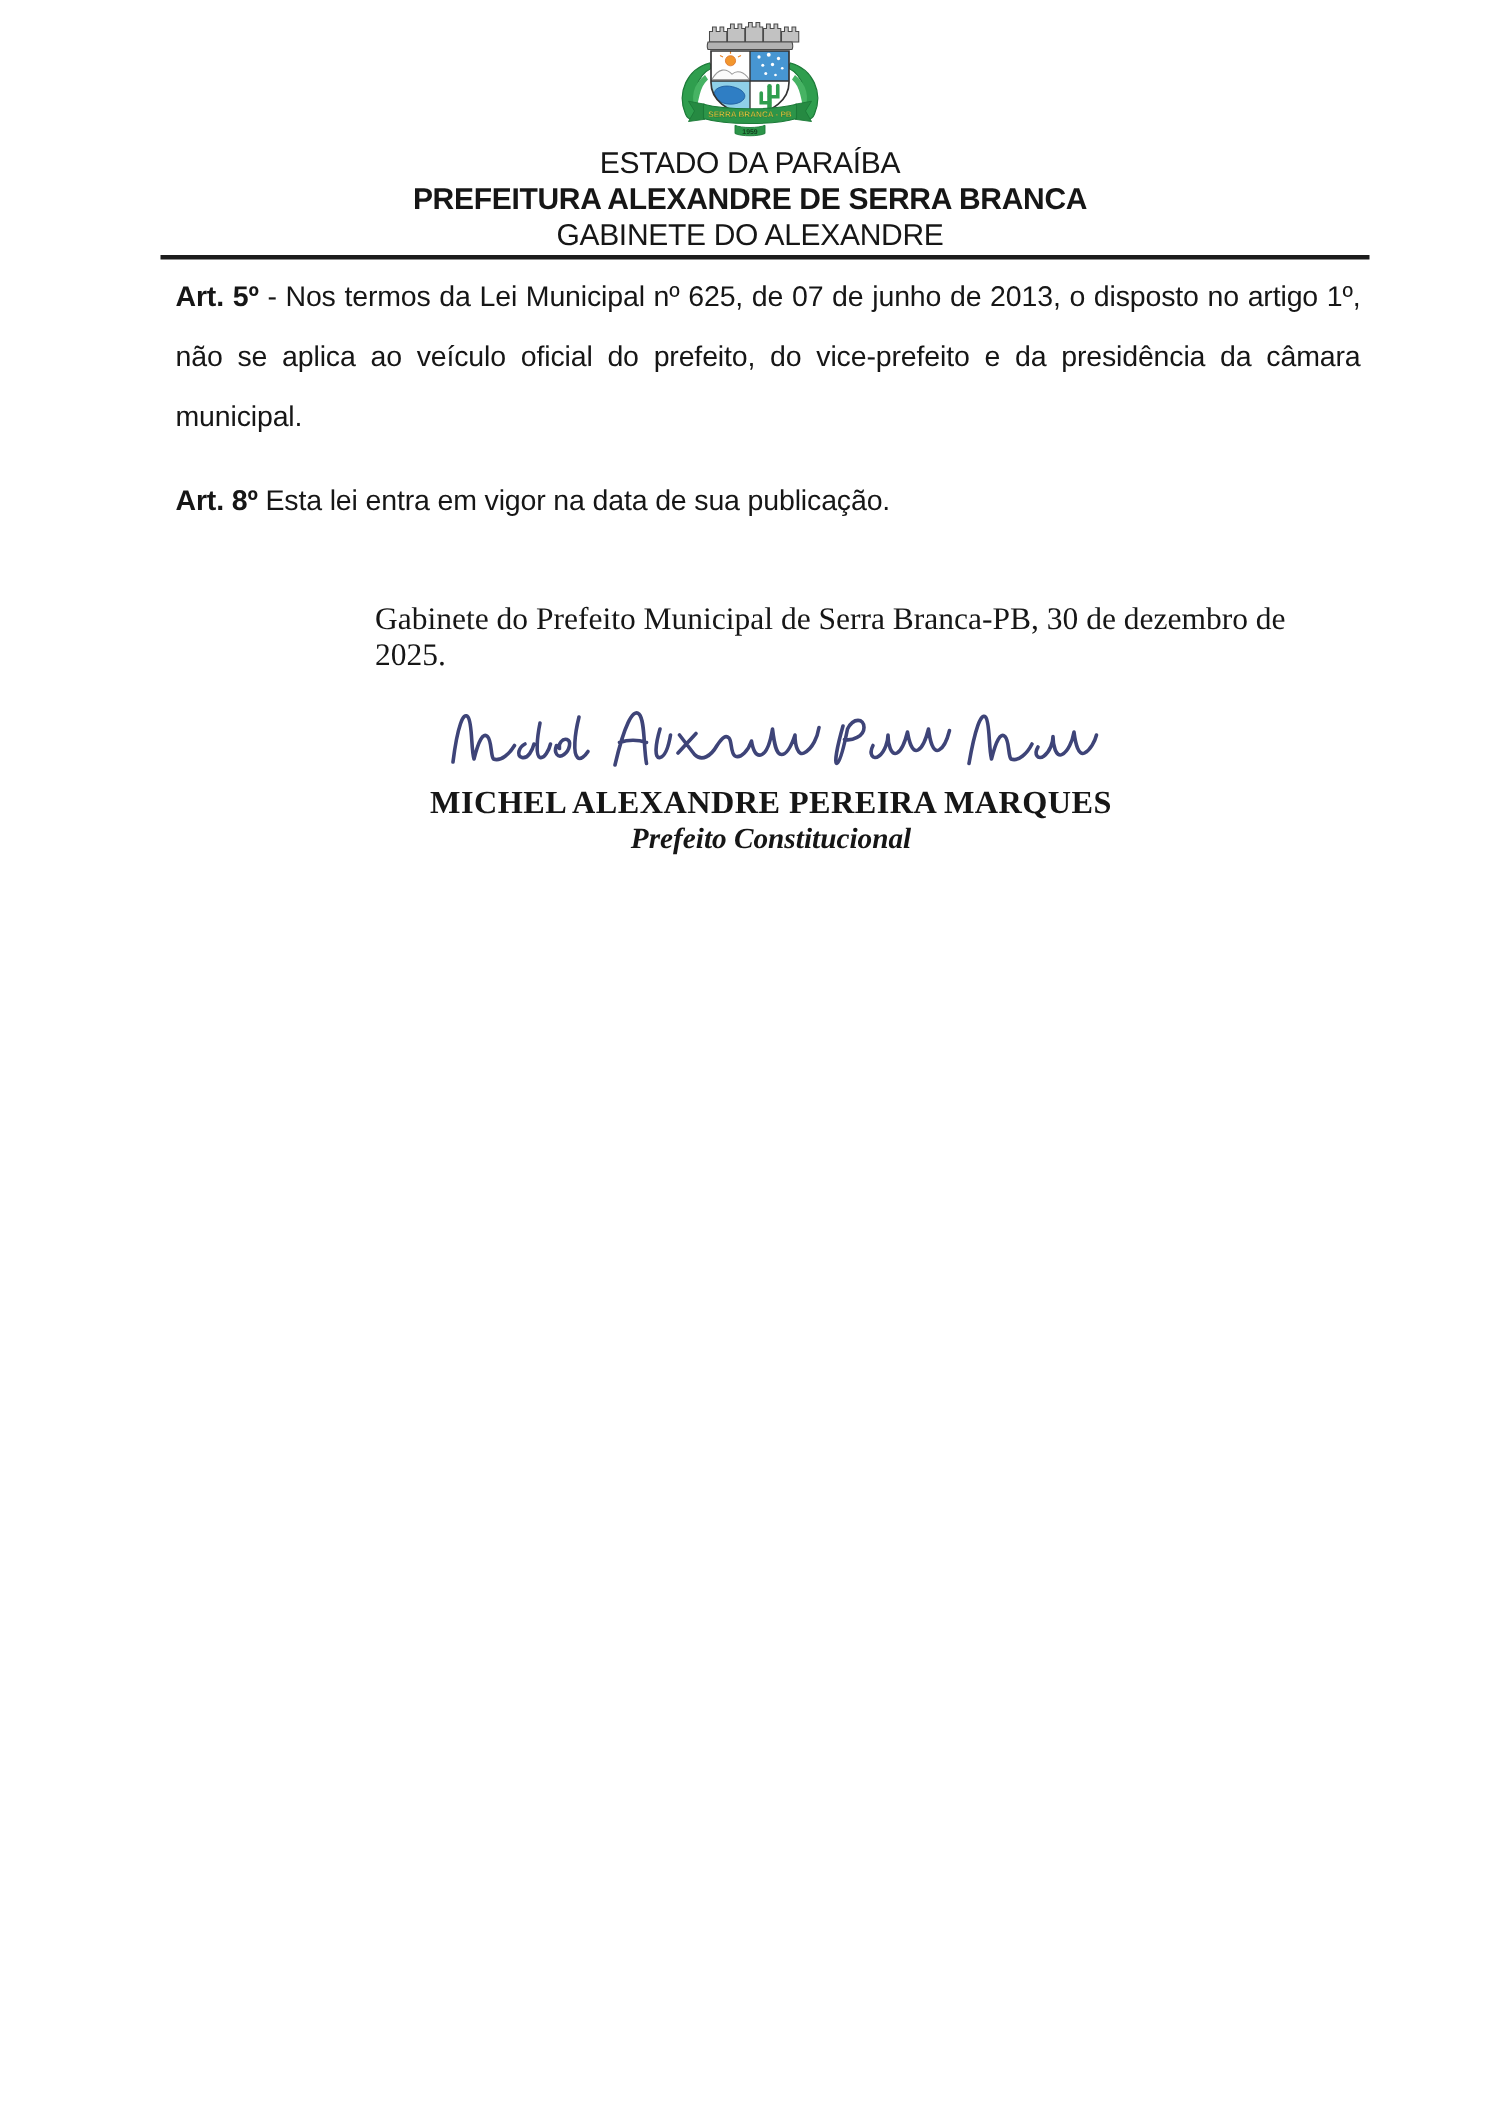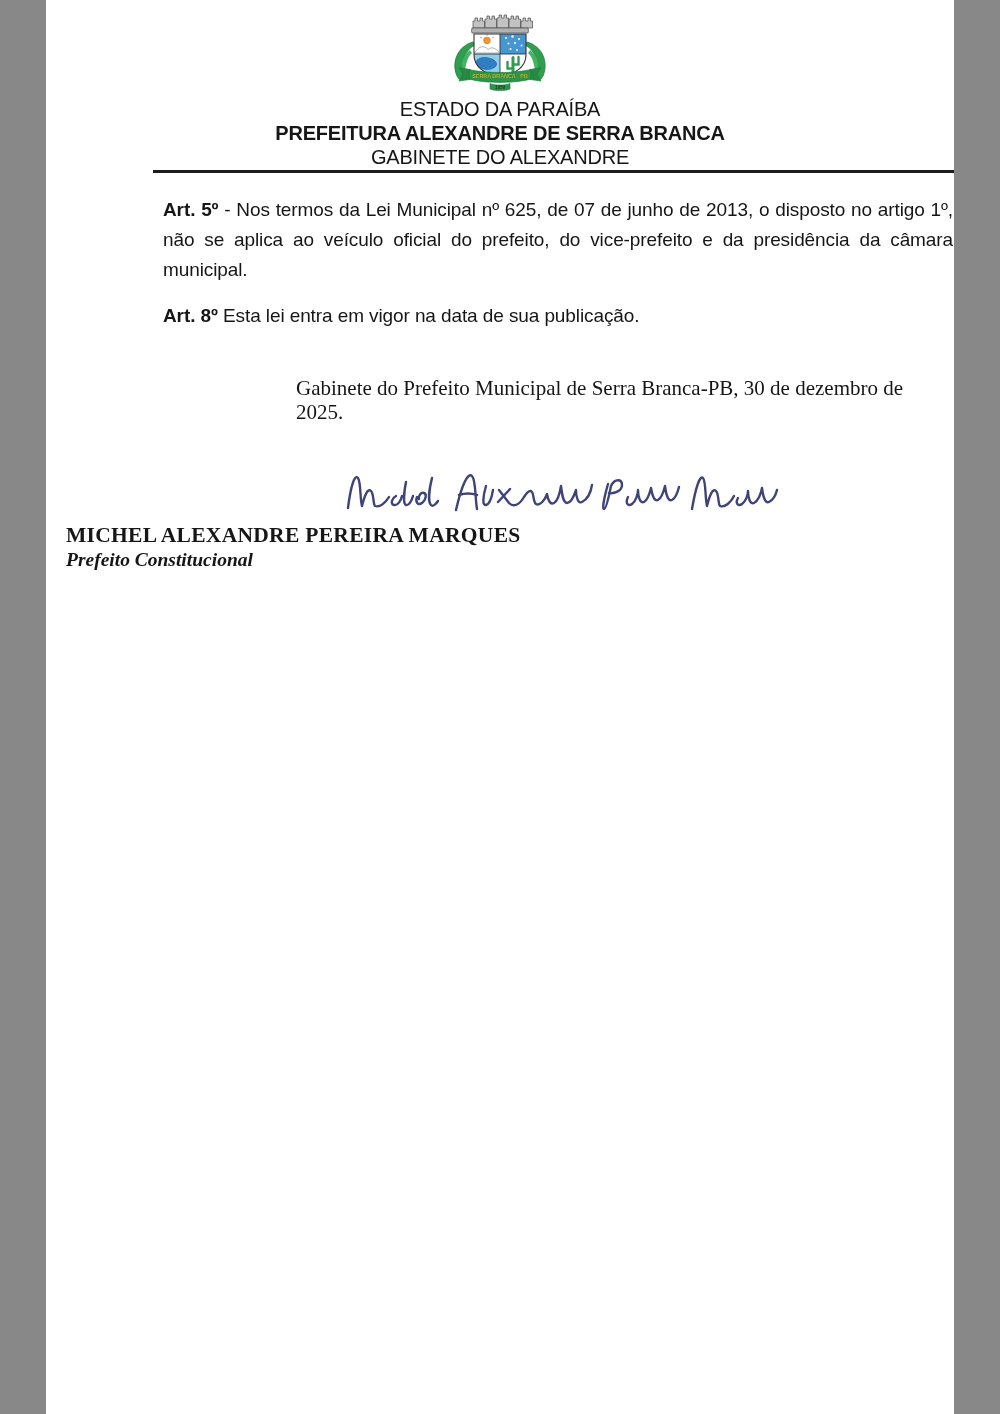--- a/index.html
+++ b/index.html
@@ -1,19 +1,19 @@
 <!DOCTYPE html>
 <html><head>
 <meta charset="utf-8">
 <style>
   * { margin: 0; padding: 0; box-sizing: border-box; }
   html, body { background: #888; }
   .page {
     position: relative;
-    width: 908px;
+    width: 1000px;
     height: 1414px;
     margin: 0 auto;
     background: #ffffff;
     overflow: hidden;
     font-family: "Liberation Sans", sans-serif;
     color: #161616;
   }
   
   .crest-wrap {
     position: absolute;
@@ -44,41 +44,40 @@
   }
   
   .content {
     position: absolute;
     top: 179px;
     left: 117px;
     width: 790px;
   }
   .body-par {
     font-size: 19px;
-    line-height: 30px;
+    line-height: 40px;
     text-align: justify;
     margin-bottom: 16px;
     letter-spacing: -0.1px;
-    margin-top: 16px;
   }
   .body-par b { font-weight: bold; }
   .dateline {
     font-family: "Liberation Serif", serif;
     font-size: 21px;
     line-height: 24px;
     margin-top: 45px;
     margin-left: 133px;
   }
   
   .sig-block {
     position: absolute;
     top: 464px;
     left: 0;
     width: 1000px;
-    text-align: left;
+    text-align: center;
     padding-left: 12px;
   }
   .sig-svg {
     display: block;
     margin: 0 auto;
     transform: translateX(8px);
   }
   .sig-name {
     font-family: "Liberation Serif", serif;
     font-weight: bold;

